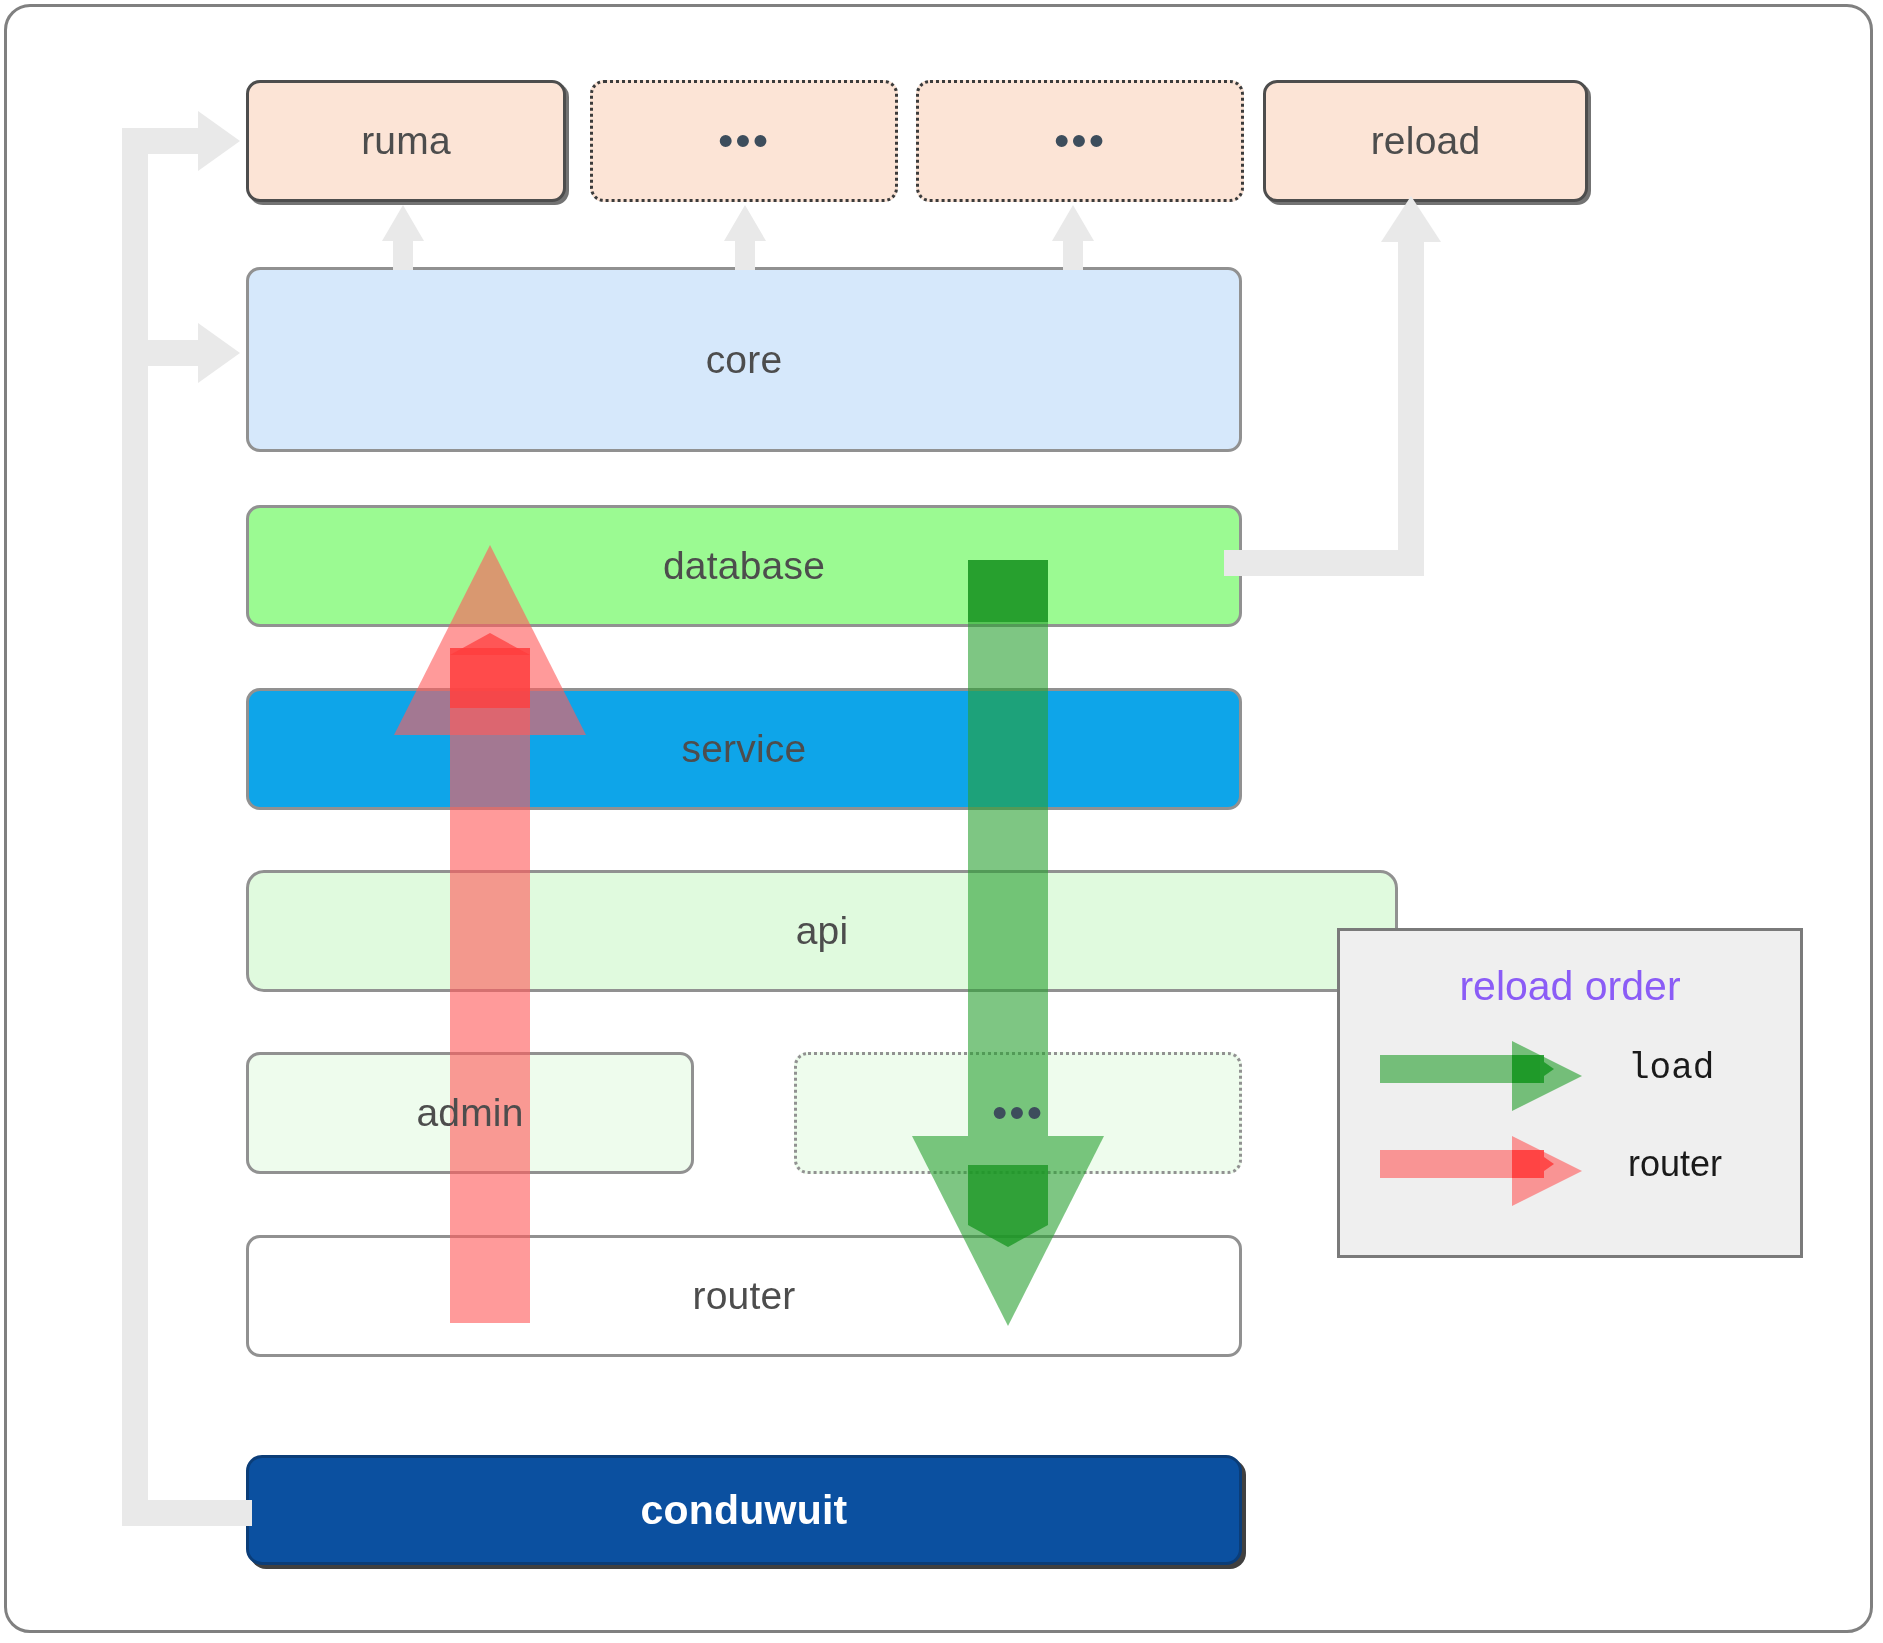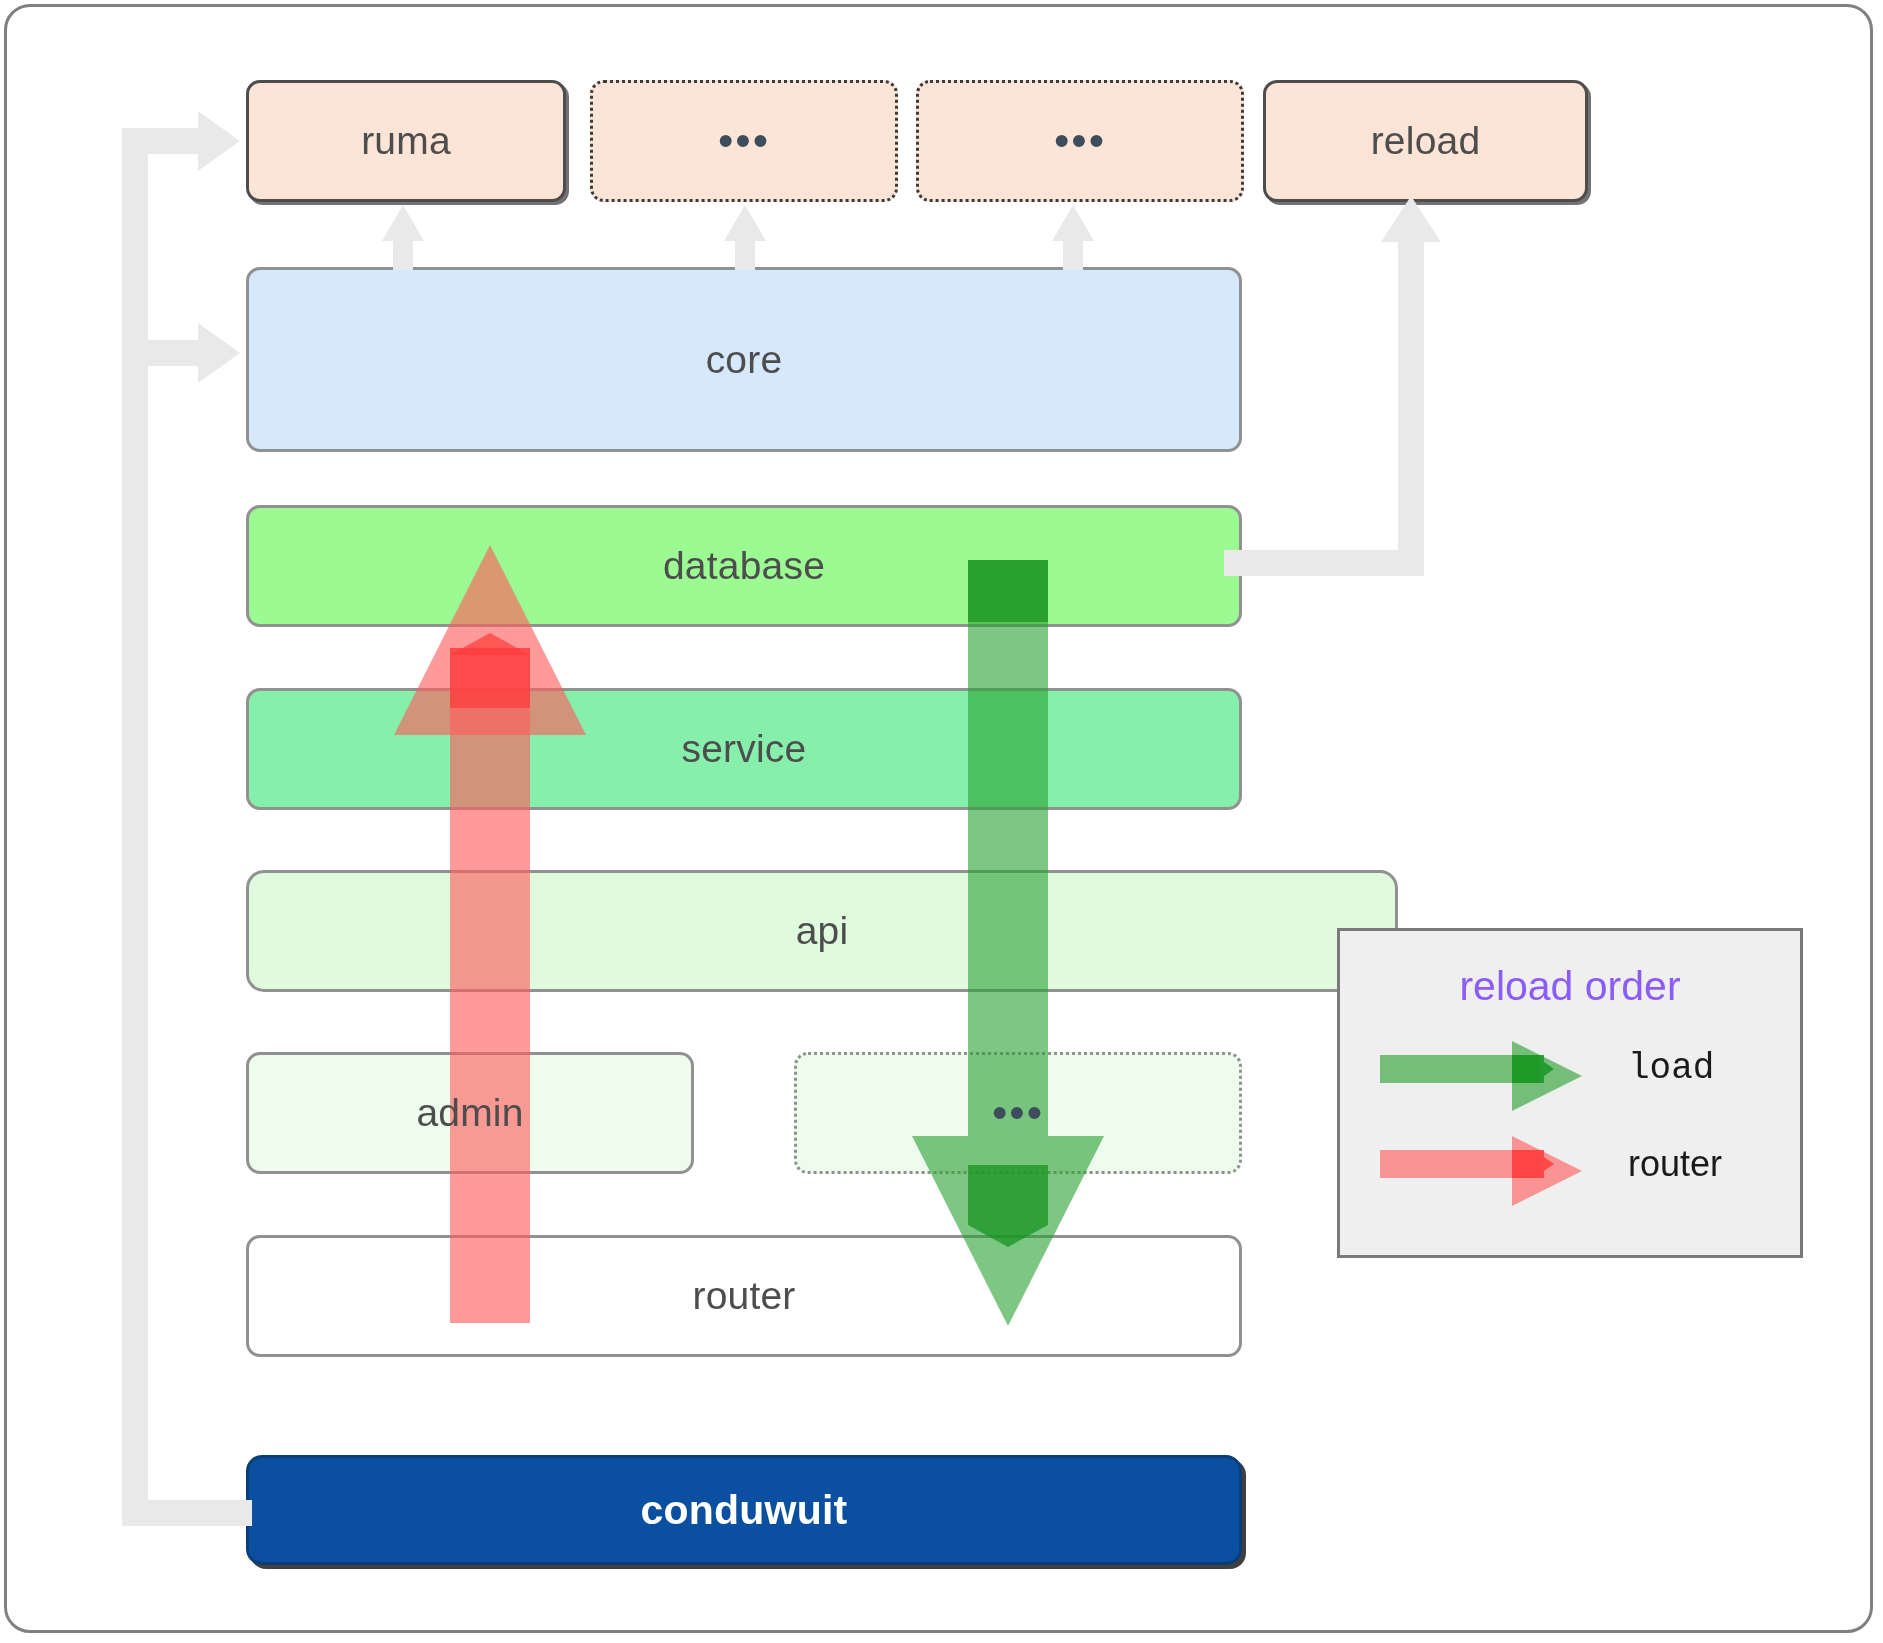--- a/index.html
+++ b/index.html
@@ -60,21 +60,21 @@
     color: #3d4d5c;
   }
 
   
   .layer {
     border: 3px solid #919191;
     background: #ffffff;
   }
   .layer.core   { background: #d6e8fb; }
   .layer.db     { background: #9bfa92; }
-  .layer.svc    { background: #86efac; }
+  .layer.svc    { background: #0ea5e9; }
   .layer.api    { background: #e0fade; }
   .layer.admin  { background: #eefced; }
   .layer.dotted {
     border: 3px dotted #919191;
     background: #eefced;
   }
   .layer.router { background: #ffffff; }
 
   .app-box {
     background: #0b50a0;

